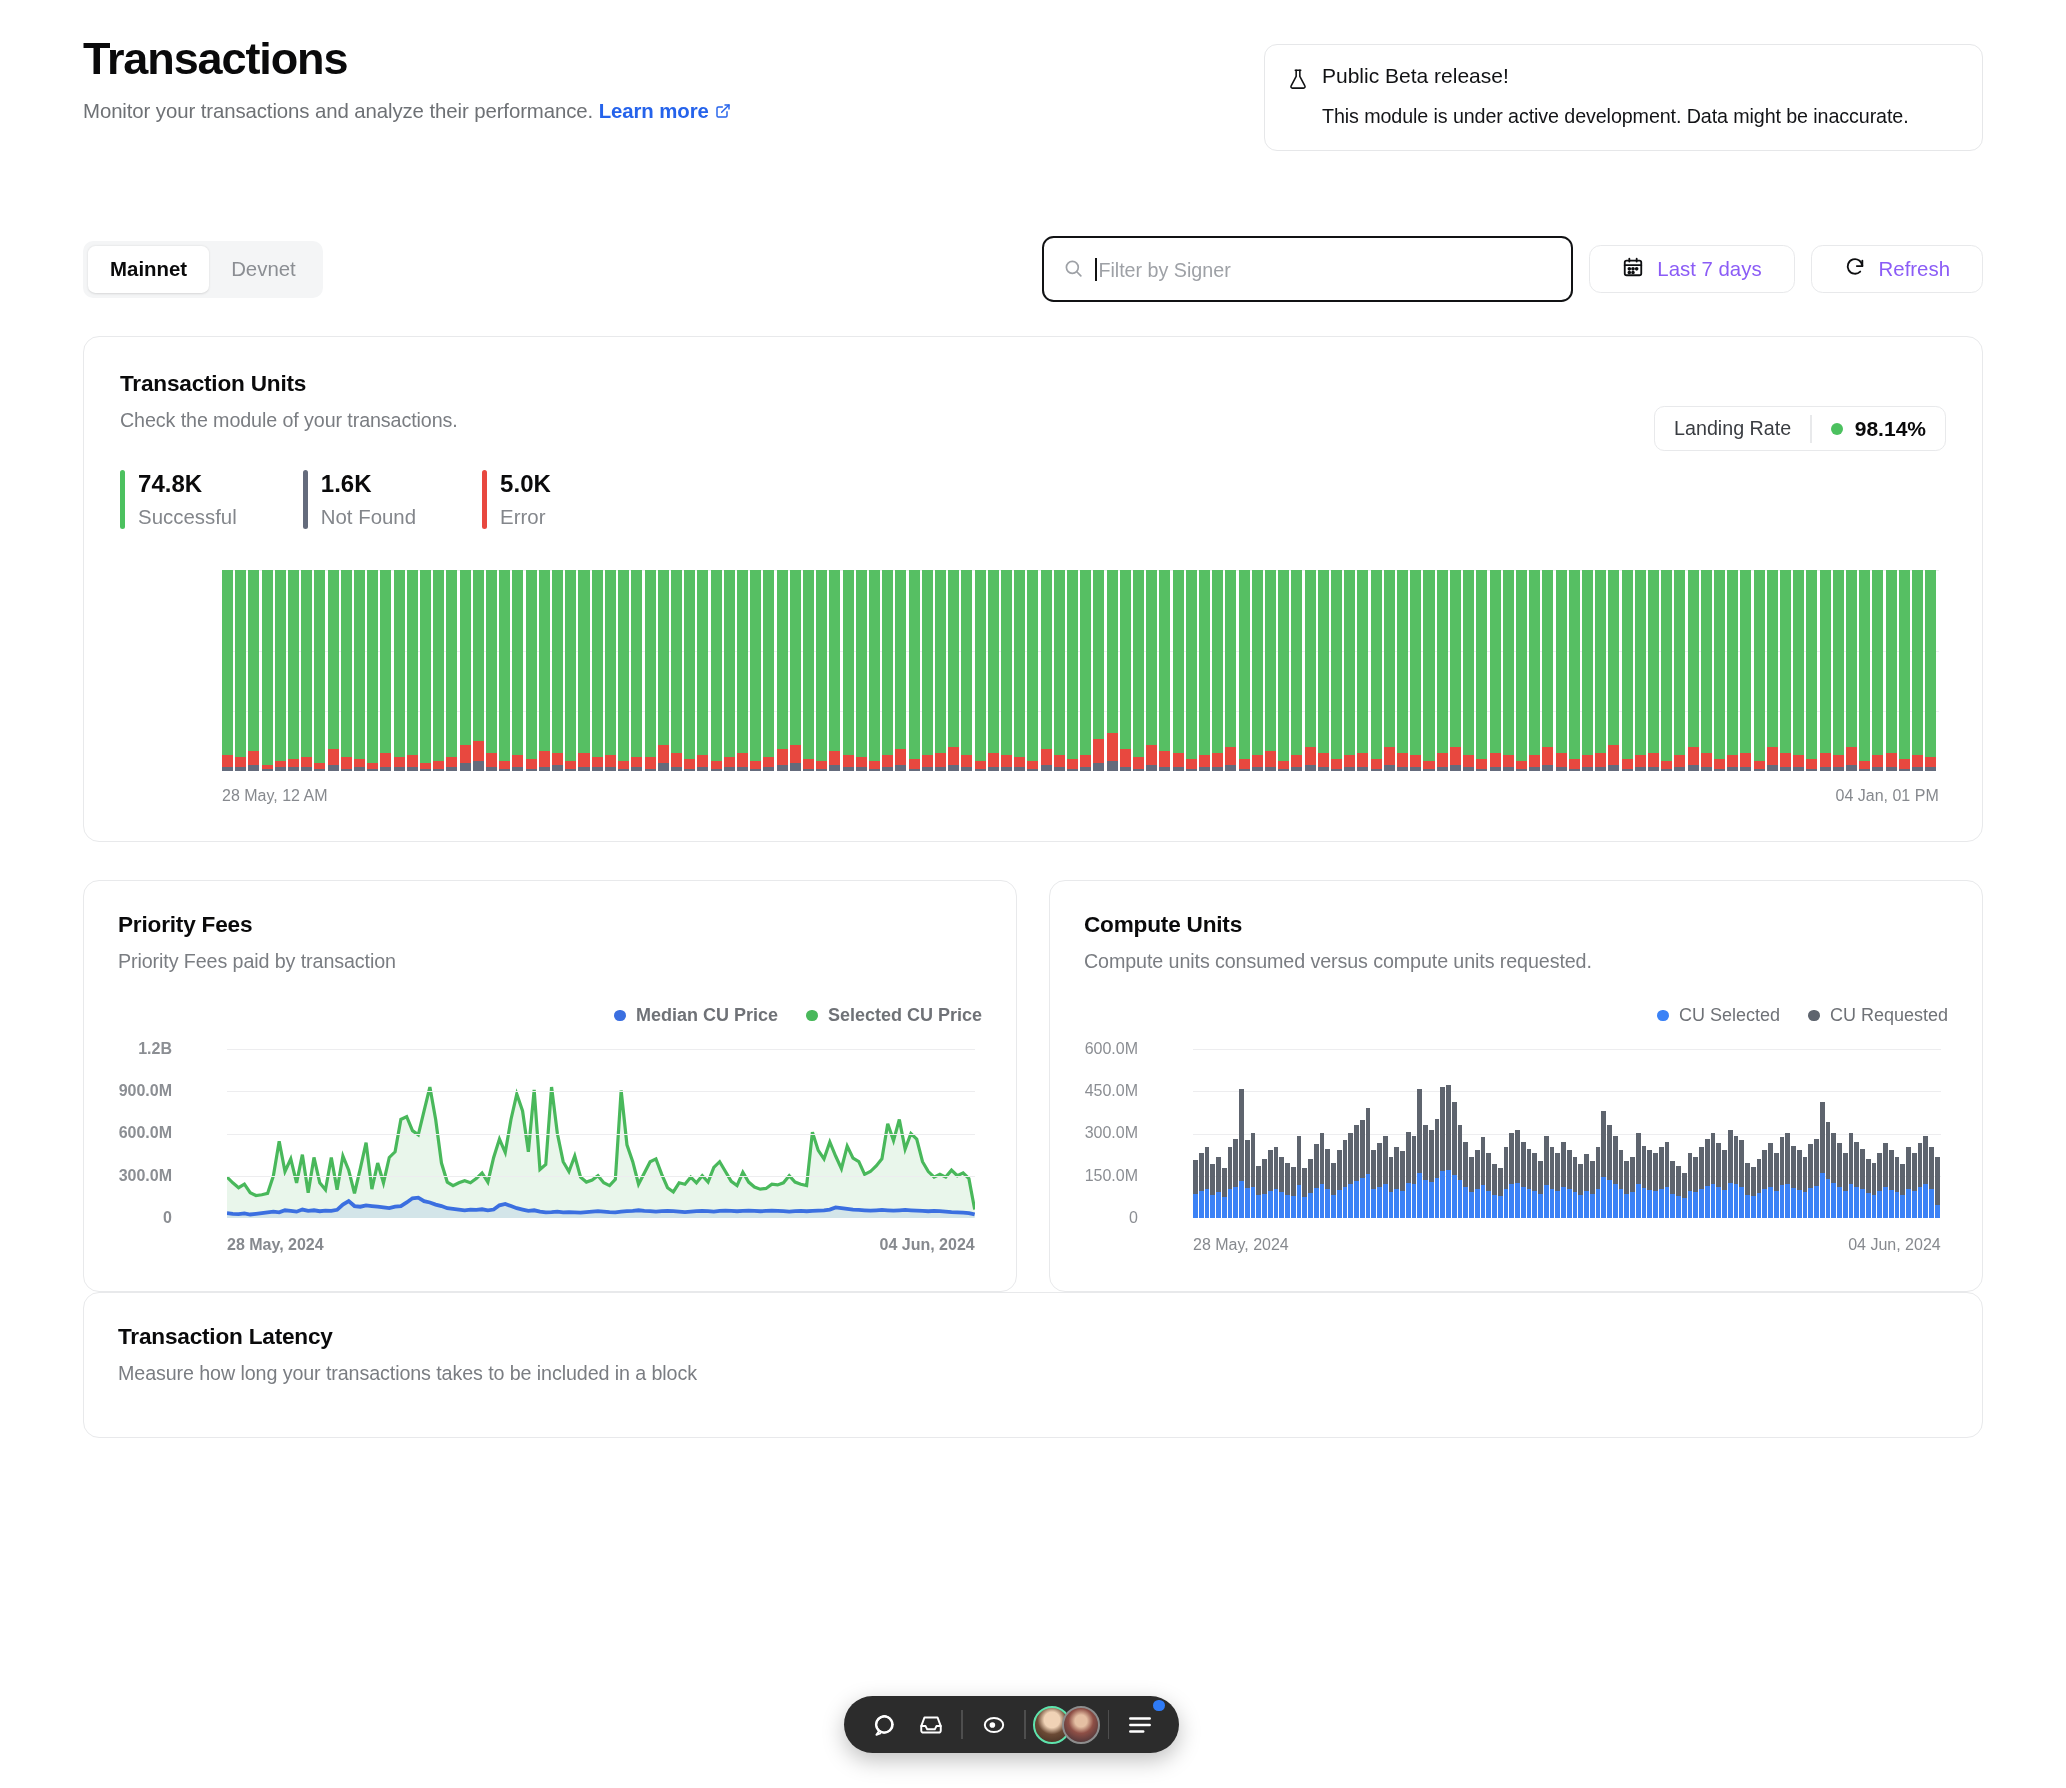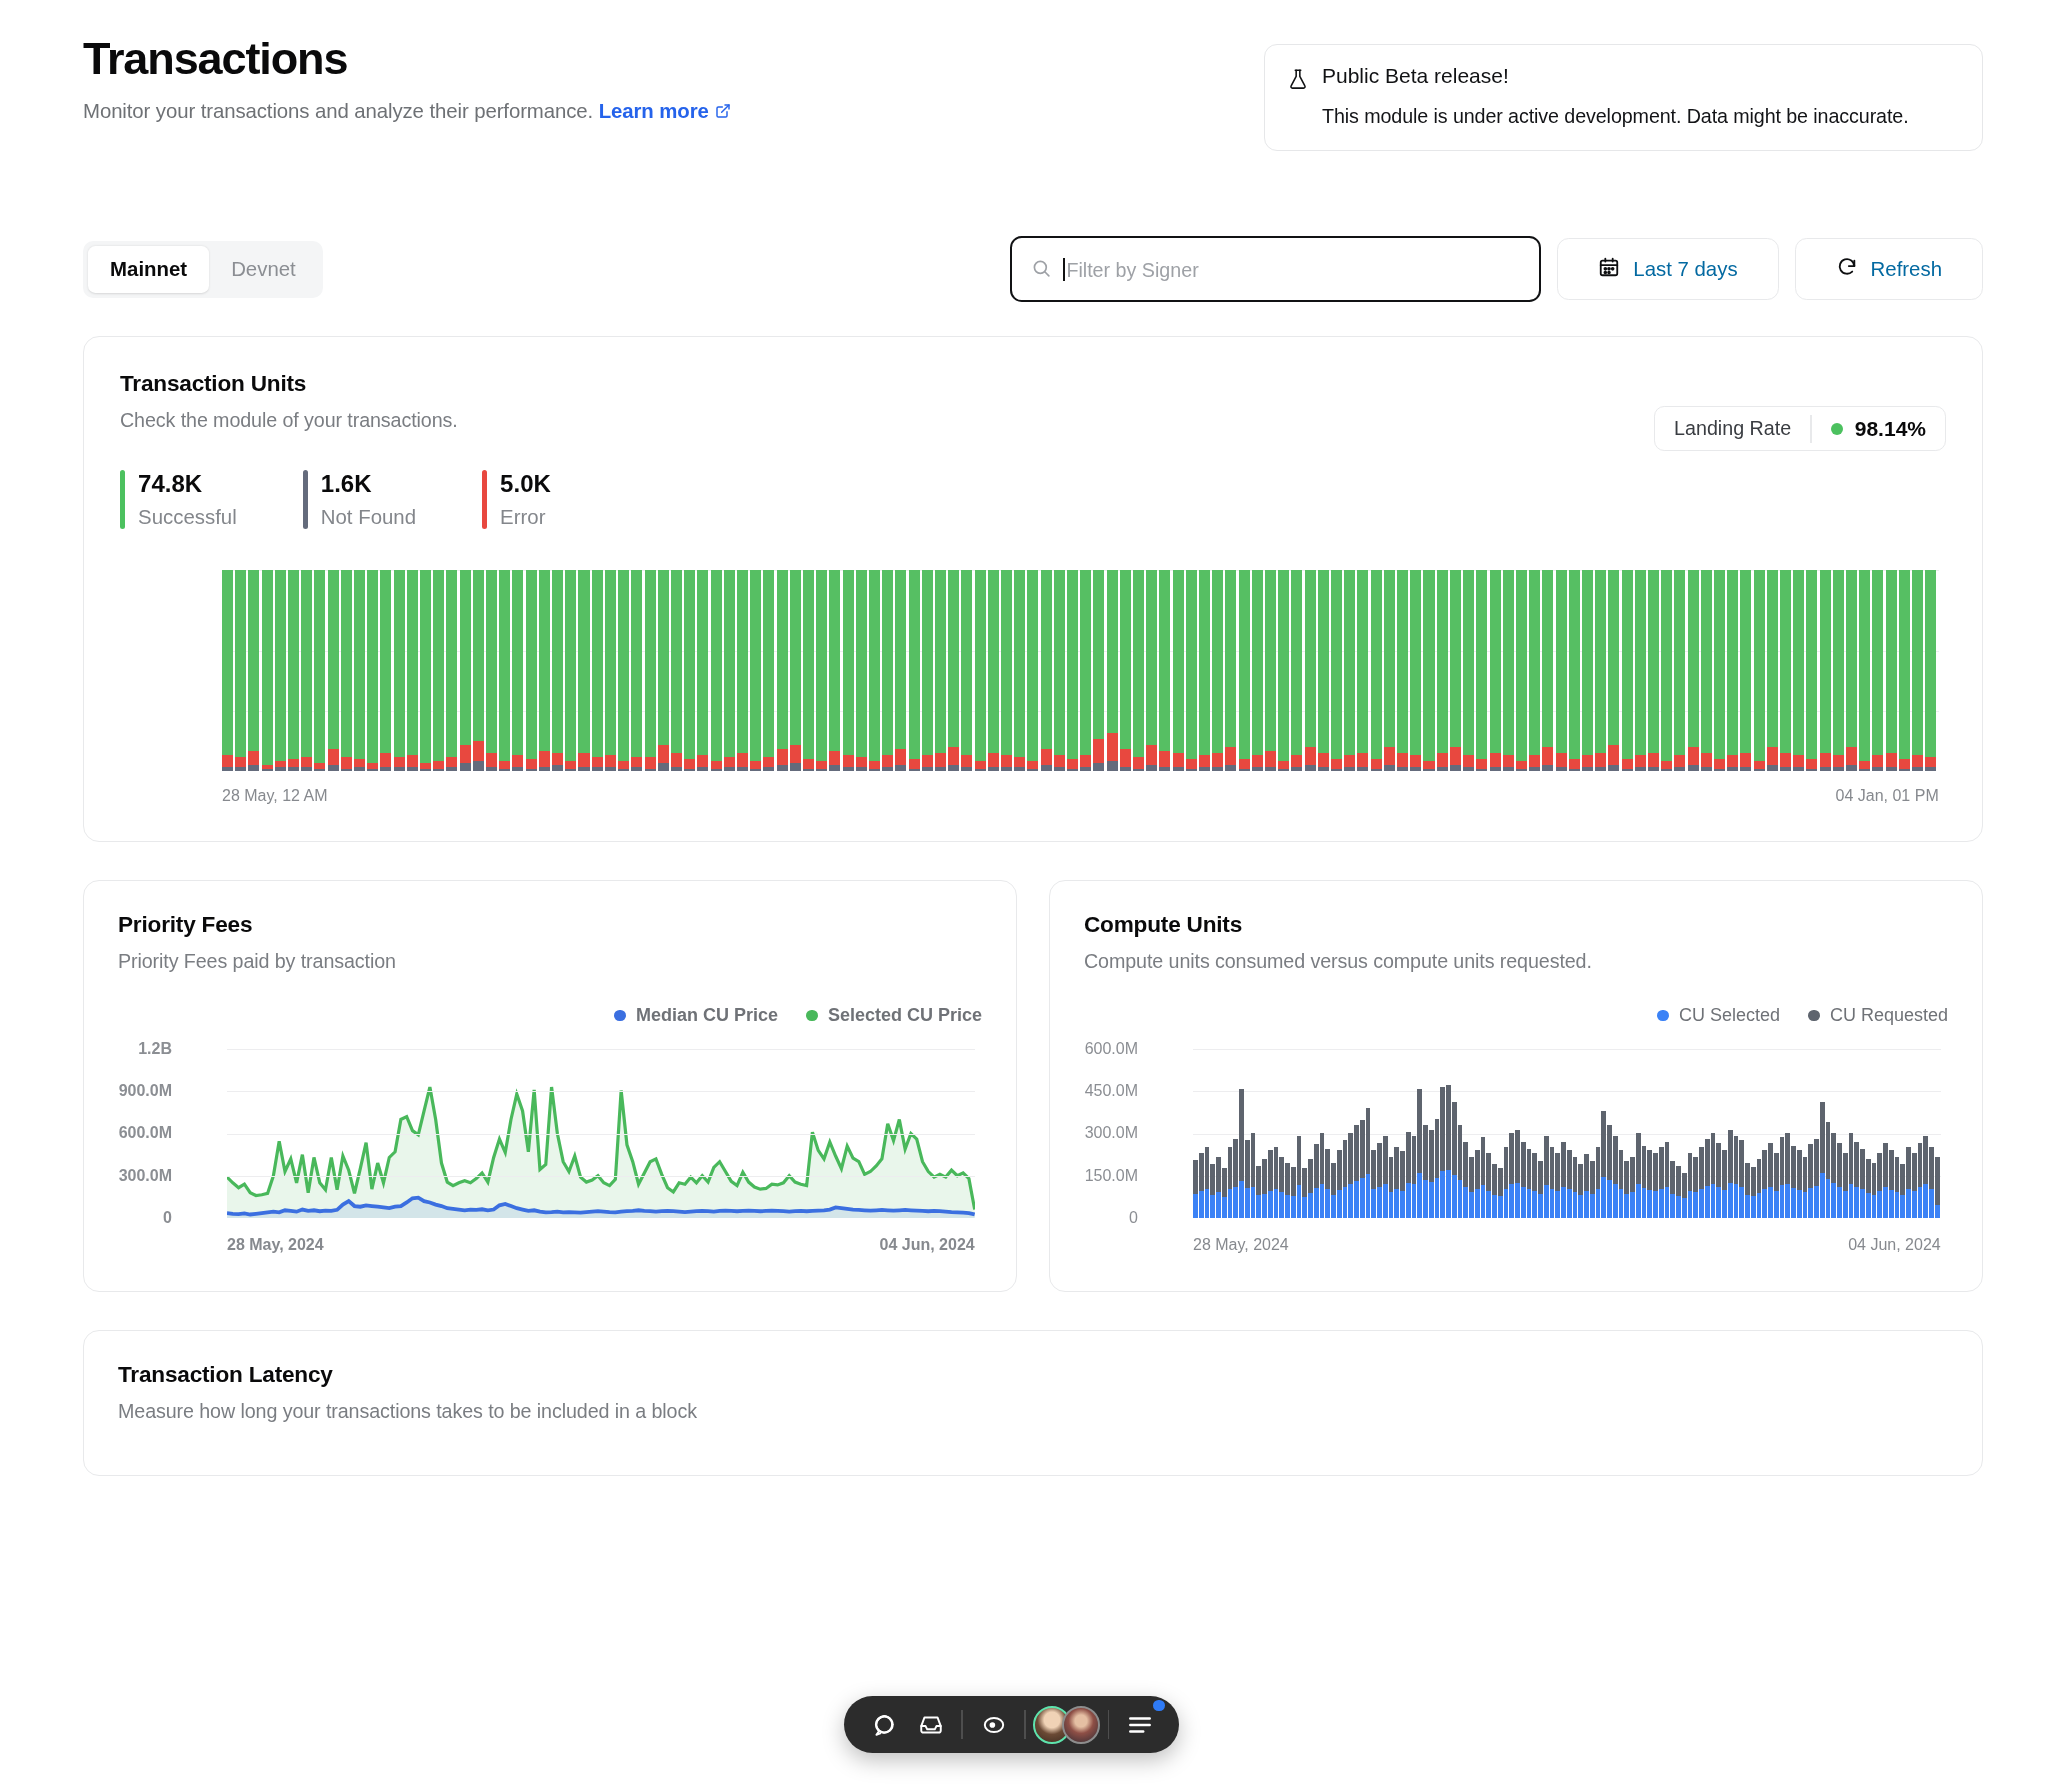--- a/index.html
+++ b/index.html
@@ -35,23 +35,23 @@
   .seg-item.active { background: #ffffff; color: #0a0a0b; font-weight: 600; box-shadow: 0 0.7px 2.2px rgba(0,0,0,.12); }
 
   .tools { display: flex; align-items: center; gap: 16px; }
   .search-box {
     width: 531px; height: 66px; border: 2.2px solid #111214; border-radius: 11.7px;
     display: flex; align-items: center; gap: 11.7px; padding: 0 19px; background: #fff;
   }
   .search-ph { font-size: 19.7px; color: #9ea1a6; position: relative; }
   .caret { display:inline-block; width:1.5px; height:23px; background:#111; vertical-align:-4.4px; margin-right:1.5px; }
   .btn {
-    height: 62px; border: 1.5px solid #e8e9eb; border-radius: 11.7px; background: #fff;
-    display: flex; align-items: center; gap: 13px; padding: 0 40px;
-    font-size: 20.4px; color: #0369a1; cursor: pointer; font-weight: 400;
+    height: 48px; border: 1.5px solid #e8e9eb; border-radius: 11.7px; background: #fff;
+    display: flex; align-items: center; gap: 13px; padding: 0 32px;
+    font-size: 20.4px; color: #8b5cf6; cursor: pointer; font-weight: 400;
   }
 
   
   .card { border: 1.5px solid #e8e9eb; border-radius: 16px; background: #fff; }
   .card-title { font-size: 22.6px; font-weight: 700; color: #0a0a0b; letter-spacing: -0.2px; }
   .card-sub { font-size: 19.7px; color: #7a7d82; margin-top: 11.7px; letter-spacing: -0.1px; }
 
   .status-card { margin-top: 34px; padding: 34px 36px 25px 36px; }
   .status-head { display: flex; justify-content: space-between; align-items: flex-start; }
 
@@ -91,21 +91,21 @@
   .legend { position: absolute; right: 0; top: -38px; display: flex; gap: 28px; }
   .lg { display: flex; align-items: center; gap: 10.2px; font-size: 18px; color: #6f7277; }
   .lg-dot { width: 11.7px; height: 11.7px; border-radius: 50%; }
 
   .cu-bars { position: absolute; left:0; right:0; top:0; bottom:0; display: flex; align-items: flex-end; }
   .cu-col { flex: 1 1 0; position: relative; height: 100%; margin-right: 1px; }
   .cu-req { position: absolute; bottom: 0; left: 0; right: 0; background: #5e646e; }
   .cu-con { position: absolute; bottom: 0; left: 0; right: 0; background: #3b82f6; }
 
   
-  .latency-card { margin-top: 38px; padding: 31px 34px; height: 146px; }
+  .latency-card { padding: 31px 34px; height: 146px; }
 
   
   .float-bar {
     position: absolute; left: 844px; top: 1696px;
     height: 57px; background: #2c2c2c; border-radius: 29px;
     display: flex; align-items: center; gap: 0; padding: 0 16px;
     box-shadow: 0 7.3px 22px rgba(0,0,0,.25); z-index: 50;
   }
   .fb-btn { width: 47px; height: 47px; display:flex; align-items:center; justify-content:center; cursor:pointer; }
   .fb-div { width: 1.5px; height: 29px; background: #4e4e4e; margin: 0 7.3px; }

